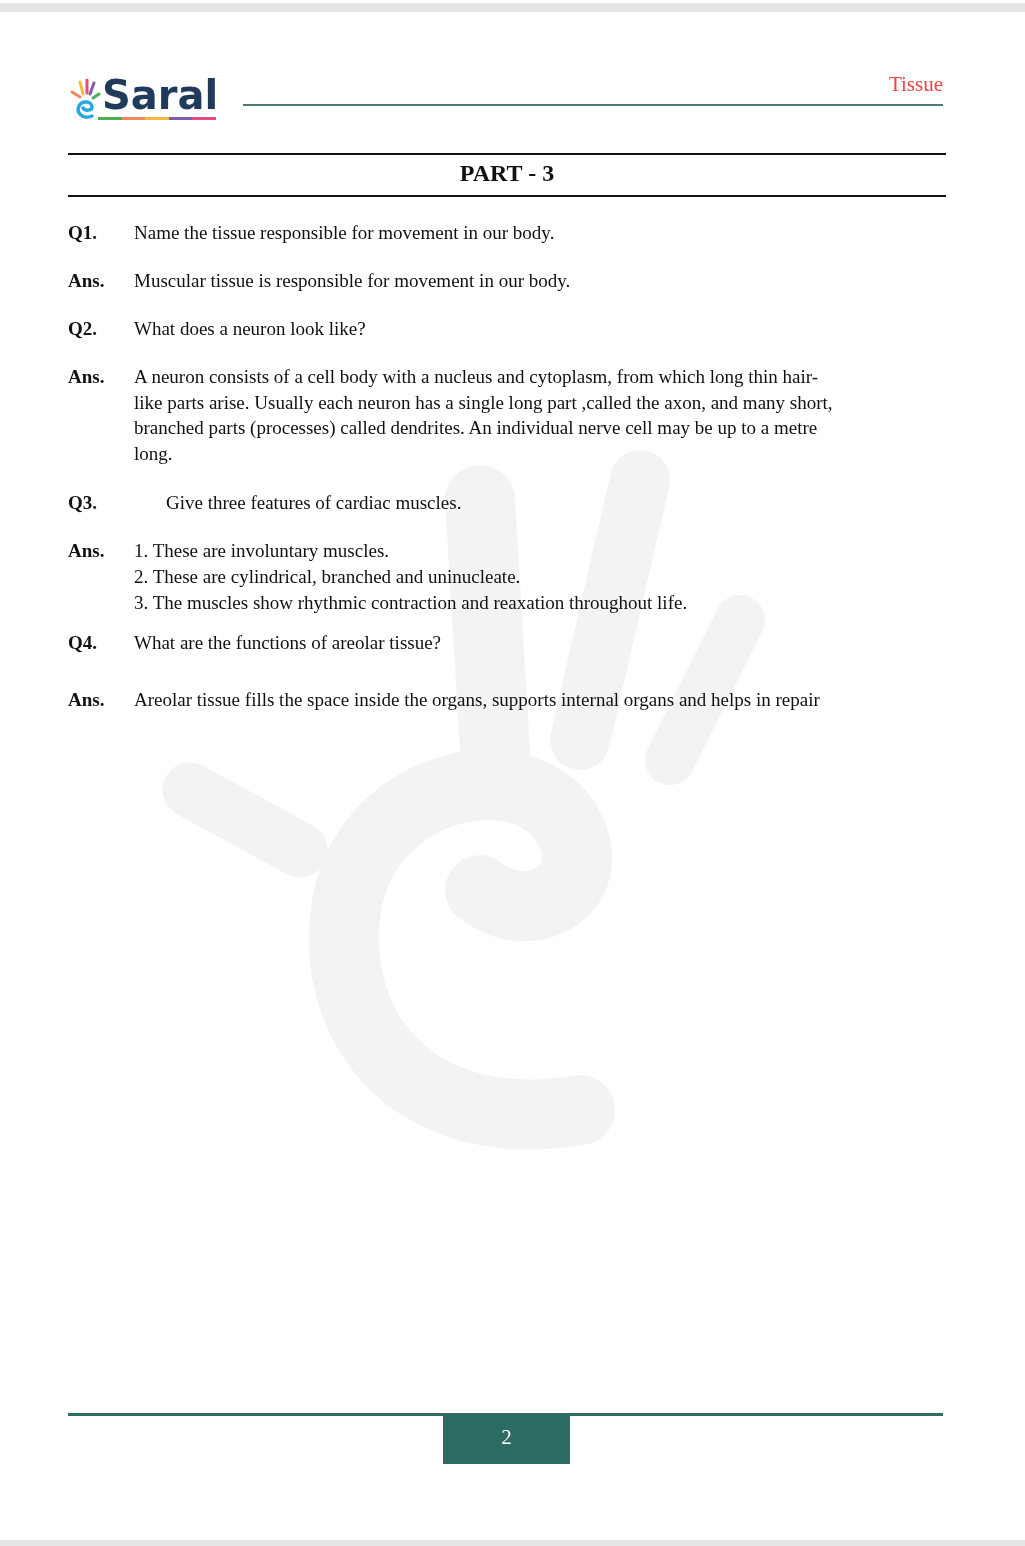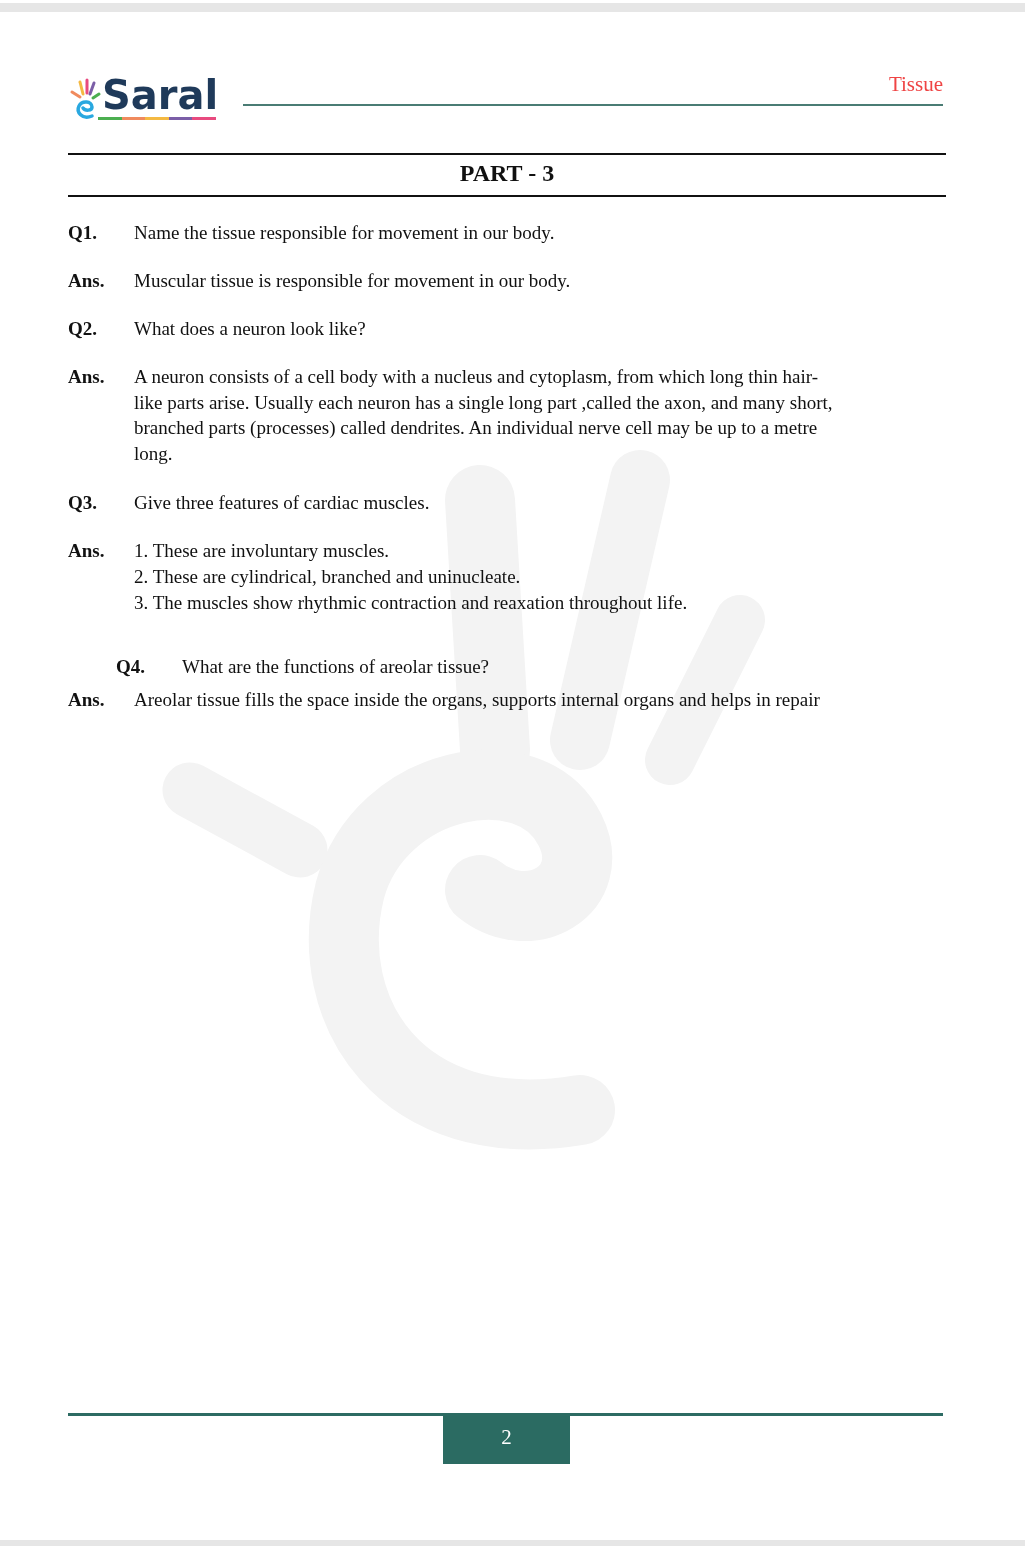--- a/index.html
+++ b/index.html
@@ -105,37 +105,37 @@
 <div class="qa qa-long" style="top:364px; width:880px;">
   <span class="lbl">Ans.</span>
   <div class="txt">
     <div>A neuron consists of a cell body with a nucleus and cytoplasm, from which long thin hair-</div>
     <div>like parts arise. Usually each neuron has a single long part ,called the axon, and many short,</div>
     <div>branched parts (processes) called dendrites. An individual nerve cell may be up to a metre</div>
     <div>long.</div>
   </div>
 </div>
 
-<div class="qa" style="top:490px;">
+<div class="qa" style="top:490px;gap:32px;">
   <span class="lbl">Q3.</span>
   <div class="txt">
       <div>Give three features of cardiac muscles.</div>
     </div>
 </div>
 
 <div class="qa" style="top:538px;">
   <span class="lbl">Ans.</span>
   <div class="txt">
     <div>1. These are involuntary muscles.</div>
     <div>2. These are cylindrical, branched and uninucleate.</div>
     <div>3. The muscles show rhythmic contraction and reaxation throughout life.</div>
   </div>
 </div>
 
-<div class="qa" style="top:654px;margin-left:48px;">
+<div class="qa" style="top:630px;">
   <span class="lbl">Q4.</span>
   <div class="txt">
       <div>What are the functions of areolar tissue?</div>
     </div>
 </div>
 
 <div class="qa" style="top:686px; line-height:28px;">
   <span class="lbl">Ans.</span>
   <div class="txt">
     <div>Areolar tissue fills the space inside the organs, supports internal organs and helps in repair</div>

